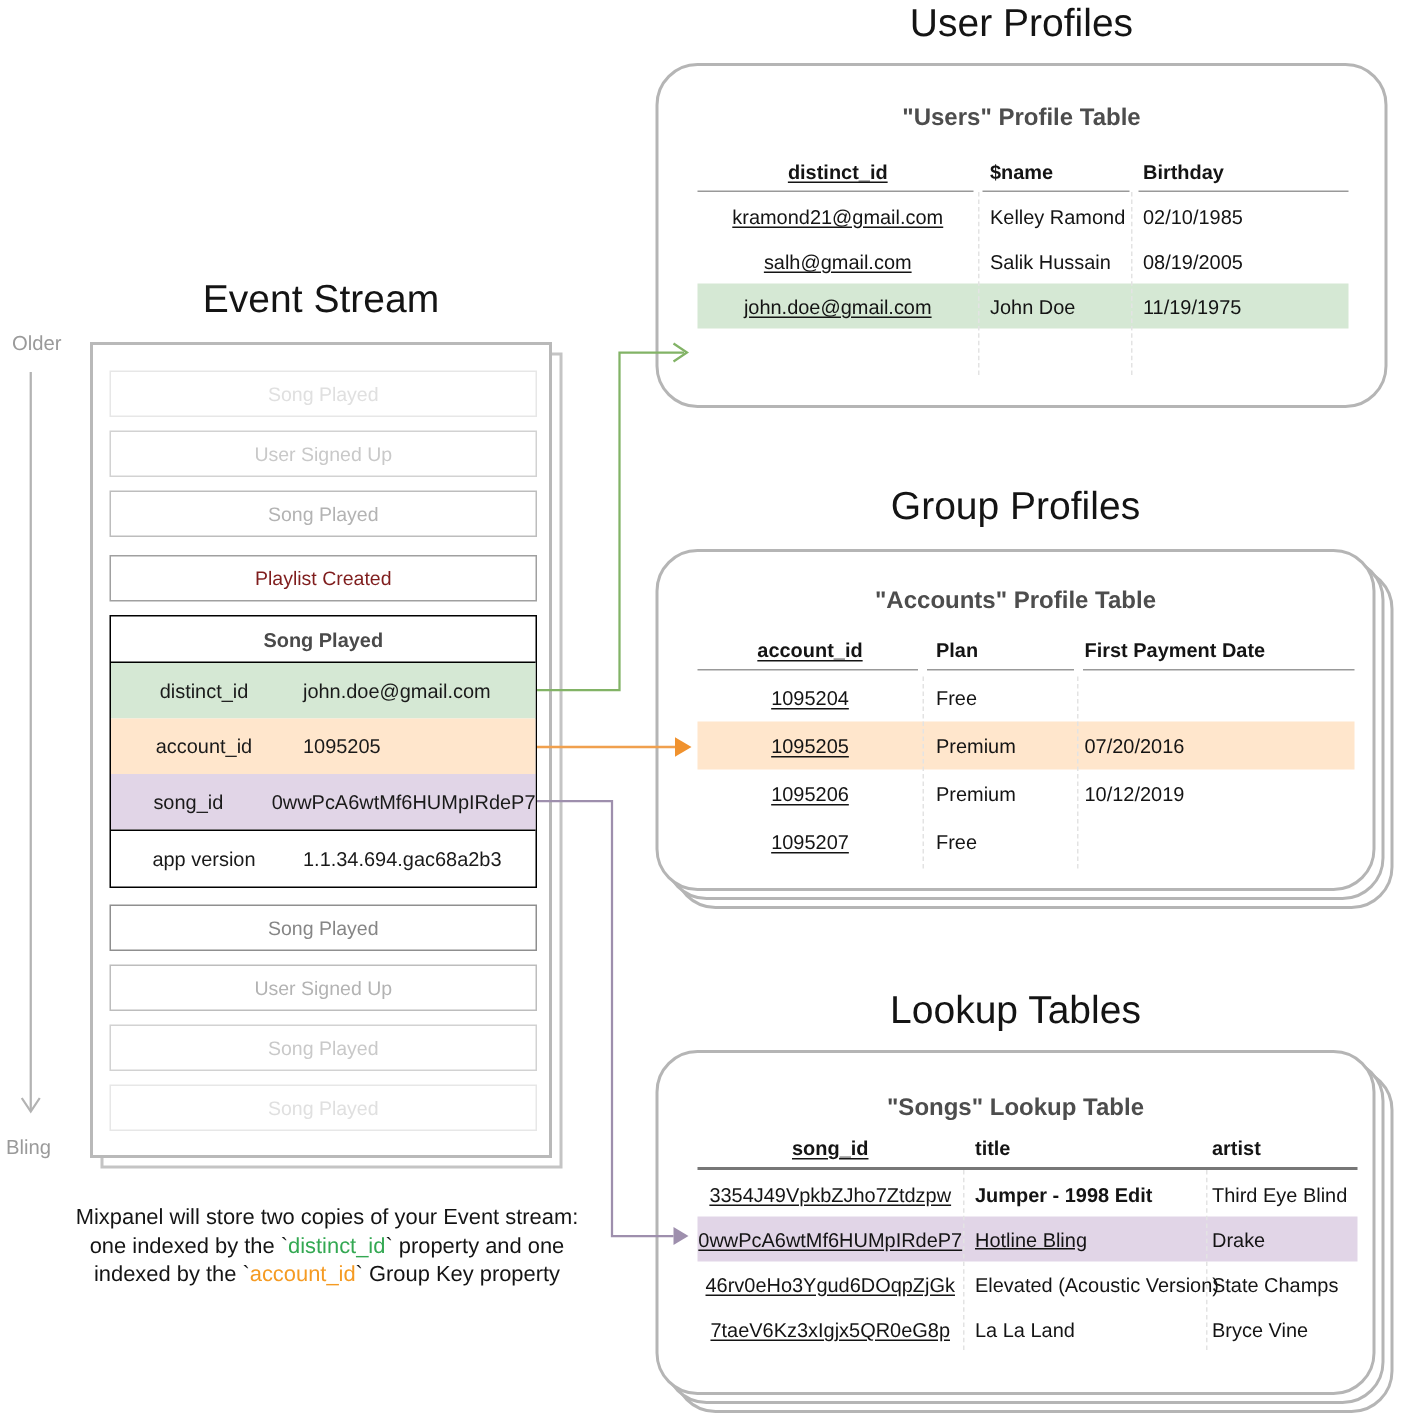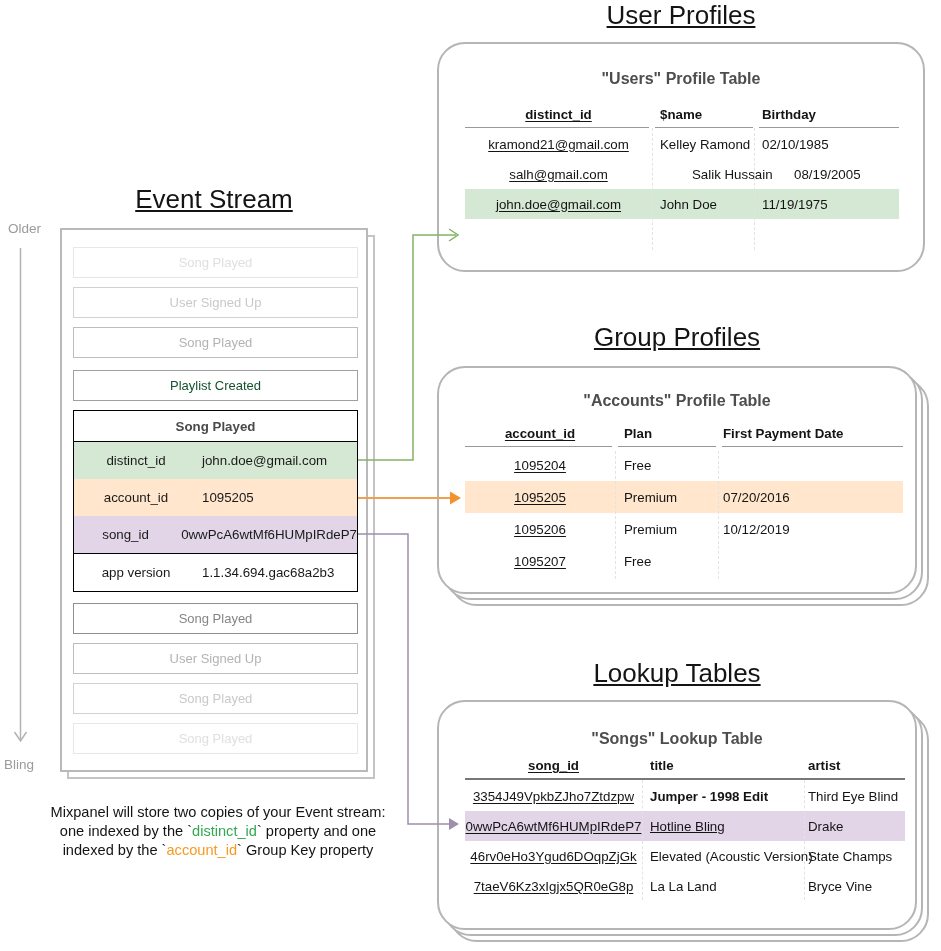--- a/index.html
+++ b/index.html
@@ -1,18 +1,18 @@
 <!DOCTYPE html>
 <html><head>
 <meta charset="utf-8">
 <style>
   html,body { margin:0; padding:0; background:#fff; }
   body { font-family:"Liberation Sans","DejaVu Sans",sans-serif; color:#1a1a1a; }
   .canvas { position:relative; width:941px; height:951px; background:#fff; overflow:hidden; }
-  .abs { position:absolute;text-decoration:underline; }
+  .abs { position:absolute; }
 
   
   .section-title { font-size:26px; color:#141414; text-align:center; white-space:nowrap; }
 
   
   .card { position:absolute; background:#fff; border:2px solid #b5b5b5; border-radius:28px; box-sizing:border-box; }
   .card-title { position:absolute; font-size:16px; font-weight:bold; color:#4d4d4d; text-align:center; white-space:nowrap; }
 
   
   .tbl { position:absolute; font-size:13.3px; color:#141414; }
@@ -29,21 +29,21 @@
   .col-div { position:absolute; width:0; border-left:1px dashed #e3e3e3; }
 
   
   .es-panel { position:absolute; background:#fff; border:2px solid #b9b9b9; box-sizing:border-box; }
   .evt { position:absolute; left:73px; width:285px; height:31px; box-sizing:border-box;
          border:1px solid; background:#fff; display:flex; align-items:center; justify-content:center;
          font-size:13px; white-space:nowrap; }
   .lv1 { border-color:#e7e7e7; color:#e0e0e0; }
   .lv2 { border-color:#d2d2d2; color:#c9c9c9; }
   .lv3 { border-color:#bdbdbd; color:#b3b3b3; }
-  .lv4 { border-color:#a0a0a0; color:#14532d;text-align:right; }
+  .lv4 { border-color:#a0a0a0; color:#7f1d1d;text-align:right; }
   .lv5 { border-color:#8f8f8f; color:#868686; }
 
   
   .xev { position:absolute; left:73px; top:410px; width:285px; box-sizing:border-box;
          border:1px solid #000; background:#fff; font-size:13.3px; }
   .xev-head { height:30px; border-bottom:1px solid #000; display:flex; align-items:center;
               justify-content:center; font-weight:bold; color:#4a4a4a; }
   .xrow { height:37px; display:flex; align-items:center; }
   .xrow .k { width:100px; margin-left:12px; text-align:center; white-space:nowrap; }
   .xrow .v { margin-left:16px; white-space:nowrap; }
@@ -139,21 +139,21 @@
         <span style="width:98px;"></span>
         <span style="flex:1;"></span>
     </div>
     <div class="trow" style="height:30px; margin-top:1px;">
       <div class="cell" style="width:187px; text-align:center;"><span class="u">kramond21@gmail.com</span></div>
       <div class="cell" style="width:102px; padding-left:8px;">Kelley Ramond</div>
       <div class="cell" style="flex:1; padding-left:8px;">02/10/1985</div>
     </div>
     <div class="trow" style="height:30px;align-items:center;">
       <div class="cell" style="width:187px; text-align:center;"><span class="u">salh@gmail.com</span></div>
-      <div class="cell" style="width:102px; padding-left:8px;margin-left:32px;">Salik Hussain</div>
+      <div class="cell" style="width:102px; padding-left:8px;">Salik Hussain</div>
       <div class="cell" style="flex:1; padding-left:8px;">08/19/2005</div>
     </div>
     <div class="trow hl-green" style="height:30px;">
       <div class="cell" style="width:187px; text-align:center;"><span class="u">john.doe@gmail.com</span></div>
       <div class="cell" style="width:102px; padding-left:8px;">John Doe</div>
       <div class="cell" style="flex:1; padding-left:8px;">11/19/1975</div>
     </div>
   </div>
   <div class="col-div" style="left:652px; top:128px; height:122px;"></div>
   <div class="col-div" style="left:754px; top:128px; height:122px;"></div>

